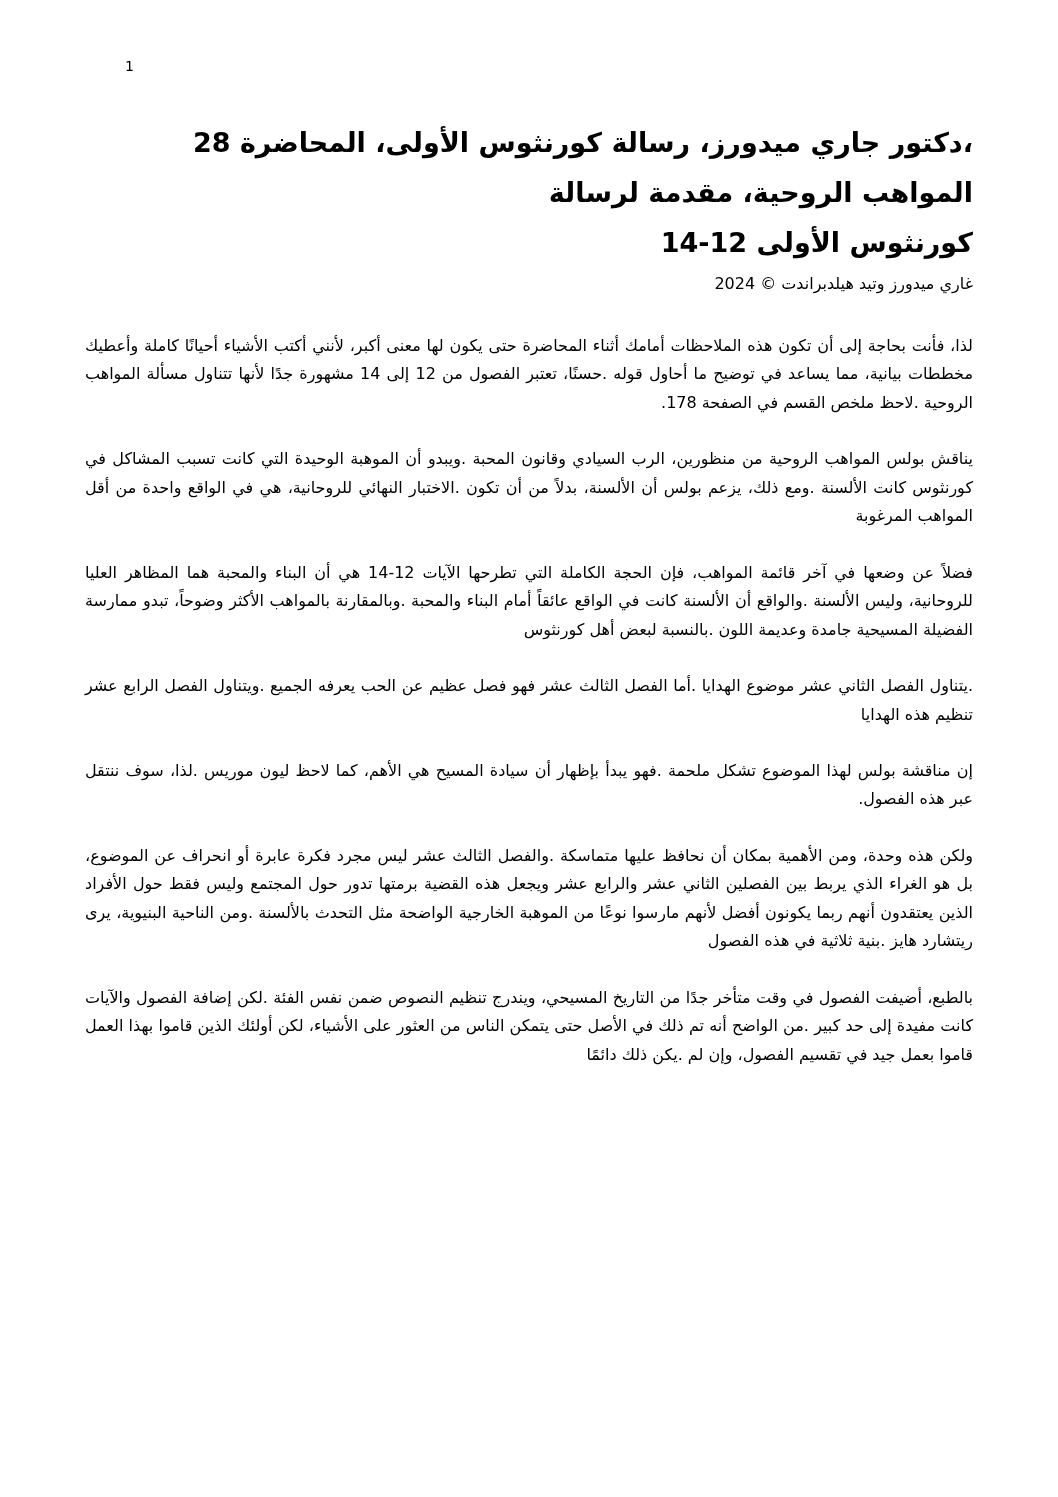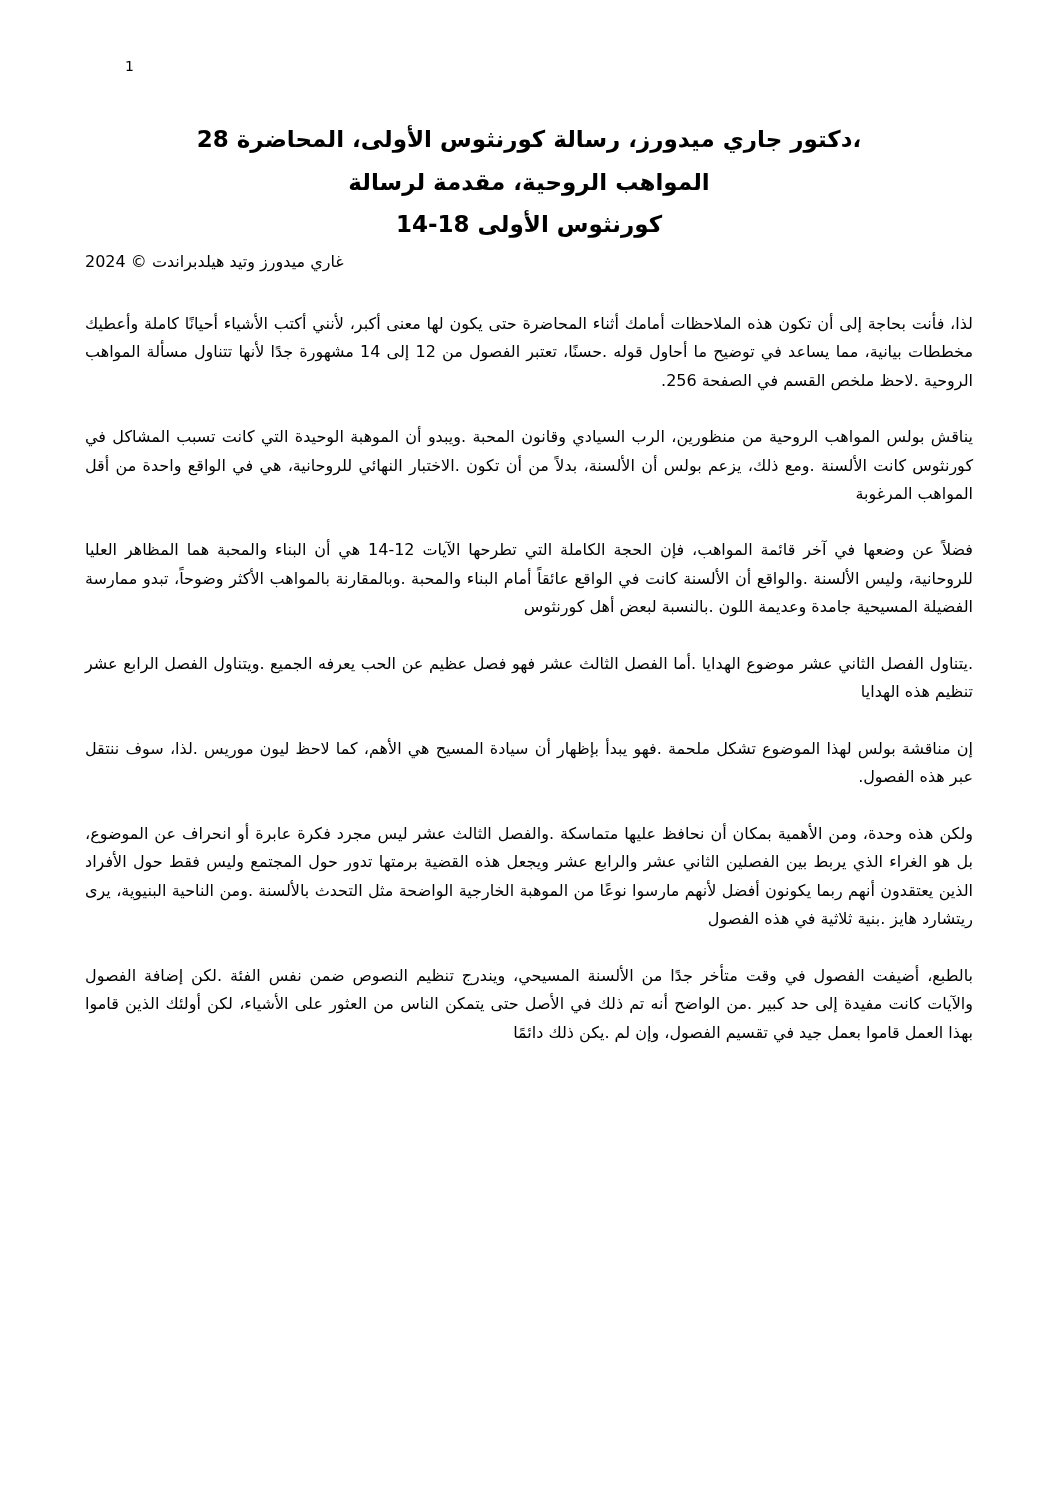--- a/index.html
+++ b/index.html
@@ -25,29 +25,29 @@
   .page-number {
     position: absolute;
     top: 58px;
     left: 125px;
     font-size: 14px;
     direction: ltr;
     font-family: "DejaVu Sans", sans-serif;
   }
   .title {
     direction: rtl;
-    text-align: center;
+    text-align: right;
     font-weight: bold;
-    font-size: 23px;
+    font-size: 27px;
     line-height: 1.85;
     margin: 60px 0 4px 0;
   }
   .copyright {
     direction: rtl;
-    text-align: left;
+    text-align: right;
     font-size: 16px;
     line-height: 1.5;
     margin: 2px 0 36px 0;
   }
   .body-text .para {
     direction: rtl;
     unicode-bidi: plaintext;
     text-align: justify;
     font-size: 16px;
     line-height: 1.78;
@@ -60,28 +60,28 @@
 </head>
 <body>
 
 <div class="page">
 
   <div class="page-number">1</div>
 
   <div class="title">
     <div>،دكتور جاري ميدورز، رسالة كورنثوس الأولى، المحاضرة 28</div>
     <div>المواهب الروحية، مقدمة لرسالة</div>
-    <div>كورنثوس الأولى 18-14</div>
+    <div>كورنثوس الأولى 12-14</div>
   </div>
 
   <div class="copyright">غاري ميدورز وتيد هيلدبراندت © 2024</div>
 
   <div class="body-text">
-    <p class="para">لذا، فأنت بحاجة إلى أن تكون هذه الملاحظات أمامك أثناء المحاضرة حتى يكون لها معنى أكبر، لأنني أكتب الأشياء أحيانًا كاملة وأعطيك مخططات بيانية، مما يساعد في توضيح ما أحاول قوله .حسنًا، تعتبر الفصول من 12 إلى 14 مشهورة جدًا لأنها تتناول مسألة المواهب الروحية .لاحظ ملخص القسم في الصفحة 256.</p>
+    <p class="para">لذا، فأنت بحاجة إلى أن تكون هذه الملاحظات أمامك أثناء المحاضرة حتى يكون لها معنى أكبر، لأنني أكتب الأشياء أحيانًا كاملة وأعطيك مخططات بيانية، مما يساعد في توضيح ما أحاول قوله .حسنًا، تعتبر الفصول من 12 إلى 14 مشهورة جدًا لأنها تتناول مسألة المواهب الروحية .لاحظ ملخص القسم في الصفحة 178.</p>
     <p class="para">يناقش بولس المواهب الروحية من منظورين، الرب السيادي وقانون المحبة .ويبدو أن الموهبة الوحيدة التي كانت تسبب المشاكل في كورنثوس كانت الألسنة .ومع ذلك، يزعم بولس أن الألسنة، بدلاً من أن تكون .الاختبار النهائي للروحانية، هي في الواقع واحدة من أقل المواهب المرغوبة</p>
     <p class="para">فضلاً عن وضعها في آخر قائمة المواهب، فإن الحجة الكاملة التي تطرحها الآيات 12-14 هي أن البناء والمحبة هما المظاهر العليا للروحانية، وليس الألسنة .والواقع أن الألسنة كانت في الواقع عائقاً أمام البناء والمحبة .وبالمقارنة بالمواهب الأكثر وضوحاً، تبدو ممارسة الفضيلة المسيحية جامدة وعديمة اللون .بالنسبة لبعض أهل كورنثوس</p>
     <p class="para">.يتناول الفصل الثاني عشر موضوع الهدايا .أما الفصل الثالث عشر فهو فصل عظيم عن الحب يعرفه الجميع .ويتناول الفصل الرابع عشر تنظيم هذه الهدايا</p>
     <p class="para">إن مناقشة بولس لهذا الموضوع تشكل ملحمة .فهو يبدأ بإظهار أن سيادة المسيح هي الأهم، كما لاحظ ليون موريس .لذا، سوف ننتقل عبر هذه الفصول.</p>
     <p class="para">ولكن هذه وحدة، ومن الأهمية بمكان أن نحافظ عليها متماسكة .والفصل الثالث عشر ليس مجرد فكرة عابرة أو انحراف عن الموضوع، بل هو الغراء الذي يربط بين الفصلين الثاني عشر والرابع عشر ويجعل هذه القضية برمتها تدور حول المجتمع وليس فقط حول الأفراد الذين يعتقدون أنهم ربما يكونون أفضل لأنهم مارسوا نوعًا من الموهبة الخارجية الواضحة مثل التحدث بالألسنة .ومن الناحية البنيوية، يرى ريتشارد هايز .بنية ثلاثية في هذه الفصول</p>
-    <p class="para">بالطبع، أضيفت الفصول في وقت متأخر جدًا من الألسنة المسيحي، ويندرج تنظيم النصوص ضمن نفس الفئة .لكن إضافة الفصول والآيات كانت مفيدة إلى حد كبير .من الواضح أنه تم ذلك في الأصل حتى يتمكن الناس من العثور على الأشياء، لكن أولئك الذين قاموا بهذا العمل قاموا بعمل جيد في تقسيم الفصول، وإن لم .يكن ذلك دائمًا</p>
+    <p class="para">بالطبع، أضيفت الفصول في وقت متأخر جدًا من التاريخ المسيحي، ويندرج تنظيم النصوص ضمن نفس الفئة .لكن إضافة الفصول والآيات كانت مفيدة إلى حد كبير .من الواضح أنه تم ذلك في الأصل حتى يتمكن الناس من العثور على الأشياء، لكن أولئك الذين قاموا بهذا العمل قاموا بعمل جيد في تقسيم الفصول، وإن لم .يكن ذلك دائمًا</p>
   </div>
 
 </div>
 
 </body></html>

